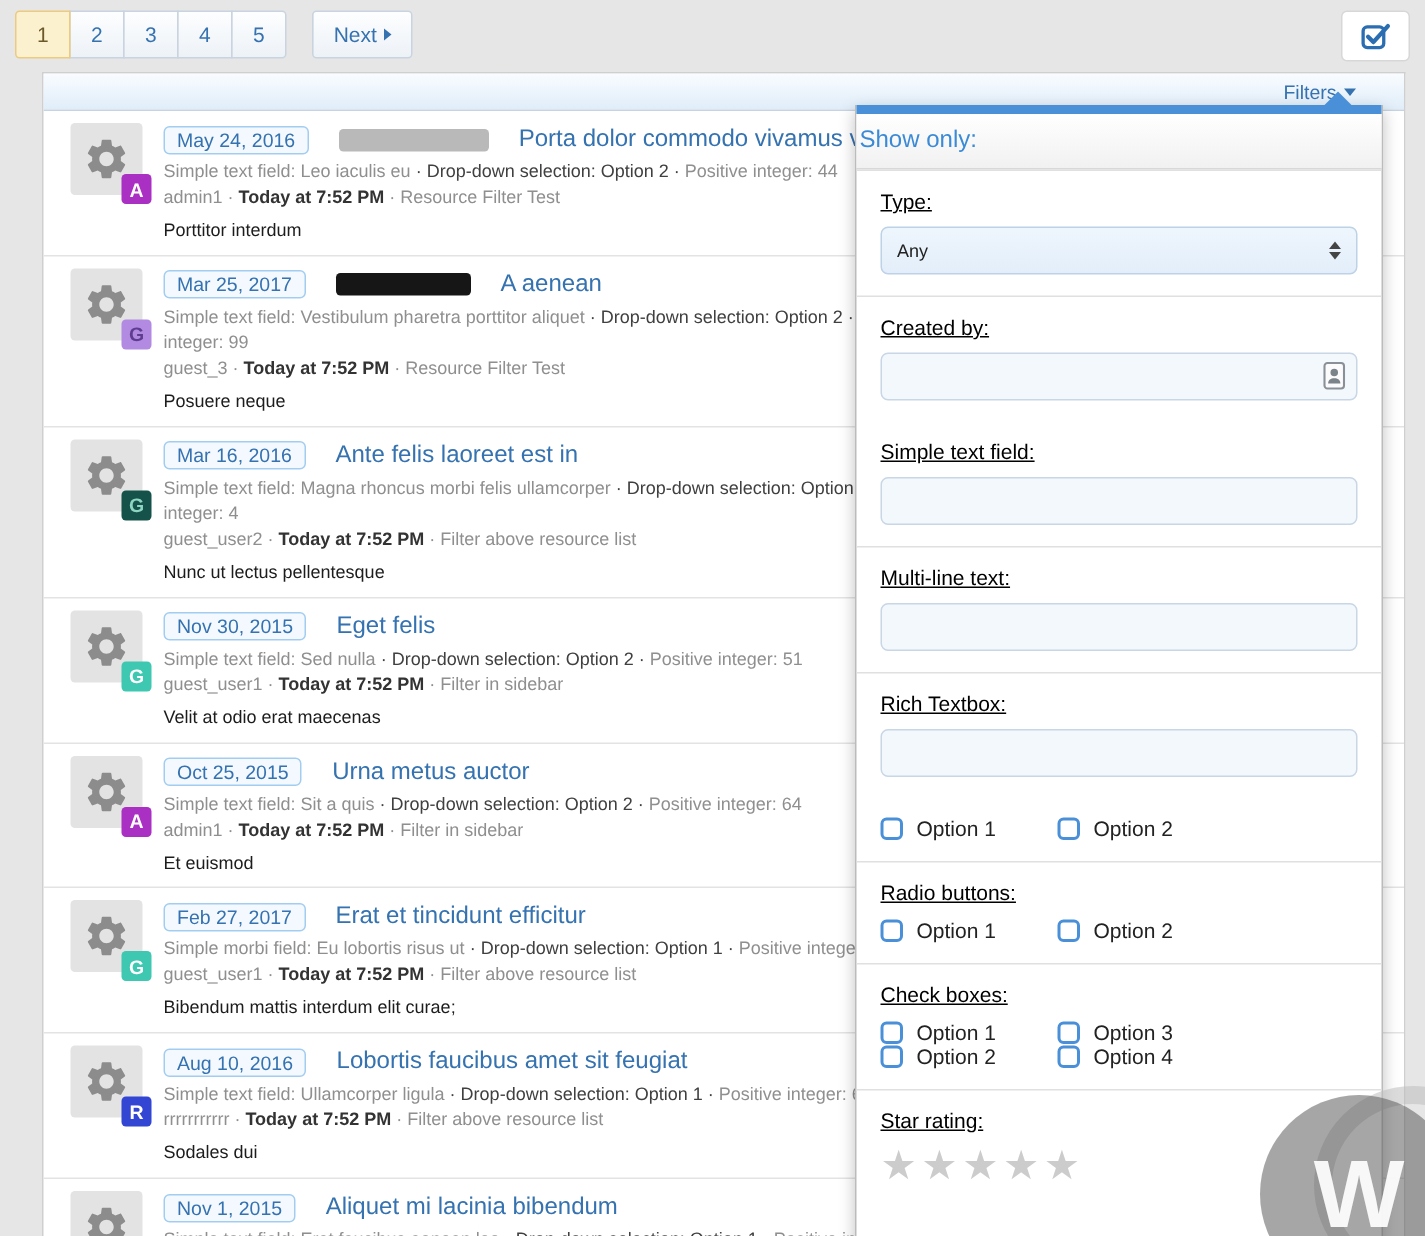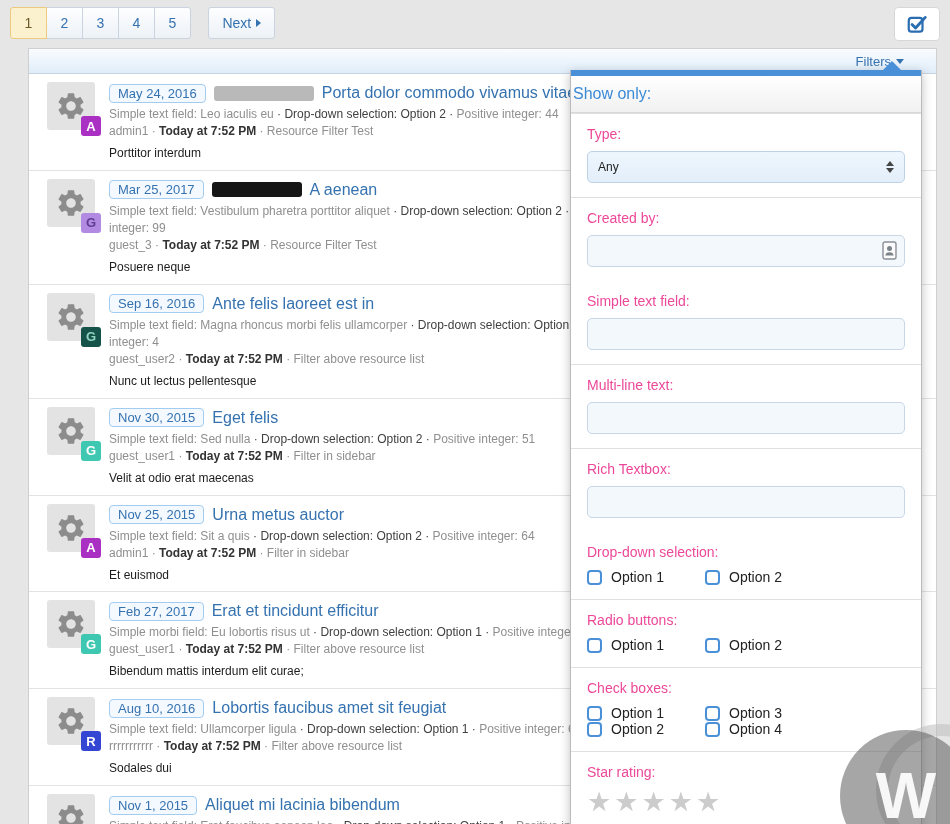--- a/index.html
+++ b/index.html
@@ -31,21 +31,21 @@
   .filters-link { color:#3572b0; font-size:13px; text-decoration:none; display:flex; align-items:center; gap:5px; cursor:pointer; }
   .caret-down { width:0; height:0; border-top:5px solid #3572b0; border-left:4px solid transparent; border-right:4px solid transparent; }
 
   .item { display:flex; gap:14px; padding:8px 18px; border-bottom:1px solid #e3e3e3; }
   .avatar { width:48px; height:48px; background:#e3e3e3; border-radius:3px; position:relative; flex:none; cursor:pointer;
     display:flex; align-items:center; justify-content:center; }
   .avatar svg { width:32px; height:32px; }
   .badge { position:absolute; right:-6px; bottom:-6px; width:20px; height:20px; border-radius:3px;
     display:flex; align-items:center; justify-content:center; font-size:13px; font-weight:bold; }
   .content { width:530px; }
-  .title-row { display:flex; align-items:center; gap:8px; flex-wrap:wrap; min-height:22px; }
+  .title-row { display:flex; align-items:center; gap:20px; flex-wrap:wrap; min-height:22px; }
   .date-badge { border:1px solid #a3cdf0; background:#f3f9ff; color:#3572b0; border-radius:4px; padding:1px 8px;
     font-size:13px; white-space:nowrap; }
   .redacted { height:15px; border-radius:3px; display:inline-block; }
   .title { color:#3572b0; font-size:16px; text-decoration:none; cursor:pointer; }
   .meta { font-size:12px; color:#8f8f8f; margin-top:2px; line-height:1.42; }
   .meta .dark { color:#404040; }
   .author-line { font-size:12px; color:#8f8f8f; line-height:1.42; }
   .author-line .author, .author-line .context { color:#8f8f8f; text-decoration:none; cursor:pointer; }
   .author-line .time { color:#333; font-weight:bold; }
   .body-text { font-size:12px; color:#1c1c1c; margin-top:5px; line-height:1.4; }
@@ -53,21 +53,21 @@
   
   .filters-panel { position:absolute; left:570px; top:70px; width:352px; height:800px; background:#fff;
     box-shadow:0 3px 10px rgba(0,0,0,.25); border:1px solid #bbb; border-top:none; }
   .panel-arrow { position:absolute; top:-9px; right:20px; width:0; height:0;
     border-left:9px solid transparent; border-right:9px solid transparent; border-bottom:9px solid #4a90d9; }
   .panel-topbar { height:6px; background:#4a90d9; }
   .panel-header { padding:9px 2px; font-size:16px; color:#3b8ad6; background:linear-gradient(#ffffff,#f1f1f1);
     border-bottom:1px solid #d8d8d8; }
   .panel-section { padding:12px 16px 14px 16px; border-top:1px solid #e0e0e0; }
   .panel-section:first-of-type { border-top:none; }
-  .panel-label { font-size:14px; color:#ec4899; margin-bottom:9px; }
+  .panel-label { font-size:14px; color:#000000; margin-bottom:9px;text-decoration:underline; }
   .select-box { height:32px; background:linear-gradient(#eef6fd,#e3eefa); border:1px solid #bdd2e6; border-radius:5px;
     display:flex; align-items:center; justify-content:space-between; padding:0 10px; font-size:12px; color:#222; cursor:pointer; }
   .updown { display:flex; flex-direction:column; gap:2px; }
   .updown i { display:block; width:0; height:0; }
   .updown .up { border-left:4px solid transparent; border-right:4px solid transparent; border-bottom:5px solid #444; }
   .updown .down { border-left:4px solid transparent; border-right:4px solid transparent; border-top:5px solid #444; }
   .input-wrap { position:relative; }
   .panel-input { width:100%; height:32px; background:#f3f8fd; border:1px solid #c8d6e5; border-radius:5px;
     font-size:14px; font-family:inherit; color:#222; padding:0 10px; }
   .picker-icon { position:absolute; right:8px; top:6px; cursor:pointer; }
@@ -157,21 +157,21 @@
   </div>
         <div class="item">
     <div class="avatar">
       <svg viewBox="0 0 24 24">
         <path fill="#8c8c8c" fill-rule="evenodd" d="M19.14,12.94c0.04-0.3,0.06-0.61,0.06-0.94c0-0.32-0.02-0.64-0.07-0.94l2.03-1.58c0.18-0.14,0.23-0.41,0.12-0.61l-1.92-3.32c-0.12-0.22-0.37-0.29-0.59-0.22l-2.39,0.96c-0.5-0.38-1.03-0.7-1.62-0.94L14.4,2.81c-0.04-0.24-0.24-0.41-0.48-0.41h-3.84c-0.24,0-0.43,0.17-0.47,0.41L9.25,5.35C8.66,5.59,8.12,5.92,7.63,6.29L5.24,5.33c-0.22-0.08-0.47,0-0.59,0.22L2.74,8.87C2.62,9.08,2.66,9.34,2.86,9.48l2.03,1.58C4.84,11.36,4.8,11.69,4.8,12s0.02,0.64,0.07,0.94l-2.03,1.58c-0.18,0.14-0.23,0.41-0.12,0.61l1.92,3.32c0.12,0.22,0.37,0.29,0.59,0.22l2.39-0.96c0.5,0.38,1.03,0.7,1.62,0.94l0.36,2.54c0.05,0.24,0.24,0.41,0.48,0.41h3.84c0.24,0,0.44-0.17,0.47-0.41l0.36-2.54c0.59-0.24,1.13-0.56,1.62-0.94l2.39,0.96c0.22,0.08,0.47,0,0.59-0.22l1.92-3.32c0.12-0.22,0.07-0.47-0.12-0.61L19.14,12.94z M12,15.6c-1.98,0-3.6-1.62-3.6-3.6s1.62-3.6,3.6-3.6s3.6,1.62,3.6,3.6S13.98,15.6,12,15.6z"></path>
       </svg>
       <span class="badge" style="background: rgb(20, 82, 74); color: rgb(143, 214, 194);">G</span>
     </div>
     <div class="content">
       <div class="title-row">
-        <span class="date-badge">Sep 16, 2016</span>
+        <span class="date-badge">Mar 16, 2016</span>
 
         <a class="title">Ante felis laoreet est in</a>
       </div>
       <div class="meta"><span class="m0">Simple text field: Magna rhoncus morbi felis ullamcorper</span><span class="dark"> · </span><span class="m1 dark">Drop-down selection: Option 1</span><span class="dark"> · </span><span class="m2">Positive integer: 4</span></div>
       <div class="author-line"><a class="author">guest_user2</a><span> · </span><span class="time">Today at 7:52 PM</span><span> · </span><a class="context">Filter above resource list</a></div>
       <div class="body-text">Nunc ut lectus pellentesque</div>
     </div>
   </div>
         <div class="item">
     <div class="avatar">
@@ -193,21 +193,21 @@
   </div>
         <div class="item">
     <div class="avatar">
       <svg viewBox="0 0 24 24">
         <path fill="#8c8c8c" fill-rule="evenodd" d="M19.14,12.94c0.04-0.3,0.06-0.61,0.06-0.94c0-0.32-0.02-0.64-0.07-0.94l2.03-1.58c0.18-0.14,0.23-0.41,0.12-0.61l-1.92-3.32c-0.12-0.22-0.37-0.29-0.59-0.22l-2.39,0.96c-0.5-0.38-1.03-0.7-1.62-0.94L14.4,2.81c-0.04-0.24-0.24-0.41-0.48-0.41h-3.84c-0.24,0-0.43,0.17-0.47,0.41L9.25,5.35C8.66,5.59,8.12,5.92,7.63,6.29L5.24,5.33c-0.22-0.08-0.47,0-0.59,0.22L2.74,8.87C2.62,9.08,2.66,9.34,2.86,9.48l2.03,1.58C4.84,11.36,4.8,11.69,4.8,12s0.02,0.64,0.07,0.94l-2.03,1.58c-0.18,0.14-0.23,0.41-0.12,0.61l1.92,3.32c0.12,0.22,0.37,0.29,0.59,0.22l2.39-0.96c0.5,0.38,1.03,0.7,1.62,0.94l0.36,2.54c0.05,0.24,0.24,0.41,0.48,0.41h3.84c0.24,0,0.44-0.17,0.47-0.41l0.36-2.54c0.59-0.24,1.13-0.56,1.62-0.94l2.39,0.96c0.22,0.08,0.47,0,0.59-0.22l1.92-3.32c0.12-0.22,0.07-0.47-0.12-0.61L19.14,12.94z M12,15.6c-1.98,0-3.6-1.62-3.6-3.6s1.62-3.6,3.6-3.6s3.6,1.62,3.6,3.6S13.98,15.6,12,15.6z"></path>
       </svg>
       <span class="badge" style="background: rgb(170, 48, 196); color: rgb(255, 255, 255);">A</span>
     </div>
     <div class="content">
       <div class="title-row">
-        <span class="date-badge">Nov 25, 2015</span>
+        <span class="date-badge">Oct 25, 2015</span>
 
         <a class="title">Urna metus auctor</a>
       </div>
       <div class="meta"><span class="m0">Simple text field: Sit a quis</span><span class="dark"> · </span><span class="m1 dark">Drop-down selection: Option 2</span><span class="dark"> · </span><span class="m2">Positive integer: 64</span></div>
       <div class="author-line"><a class="author">admin1</a><span> · </span><span class="time">Today at 7:52 PM</span><span> · </span><a class="context">Filter in sidebar</a></div>
       <div class="body-text">Et euismod</div>
     </div>
   </div>
         <div class="item">
     <div class="avatar">
@@ -304,21 +304,20 @@
     <div class="panel-label">Multi-line text:</div>
     <input class="panel-input" style="">
   </div>
         <div class="panel-section">
     <div class="panel-label">Rich Textbox:</div>
     <input class="panel-input" style="">
   </div>
       </div>
     <div id="checkbox-groups">
         <div class="panel-section">
-    <div class="panel-label">Drop-down selection:</div>
     <div class="options-grid">
             <label class="option">
     <span class="cbx"></span>
     <span class="opt-label">Option 1</span>
   </label>
             <label class="option">
     <span class="cbx"></span>
     <span class="opt-label">Option 2</span>
   </label>
           </div>

